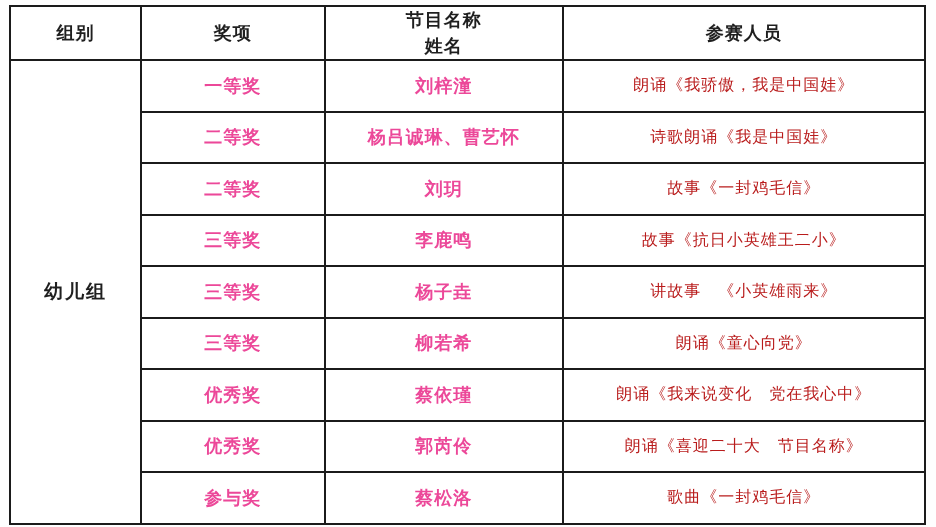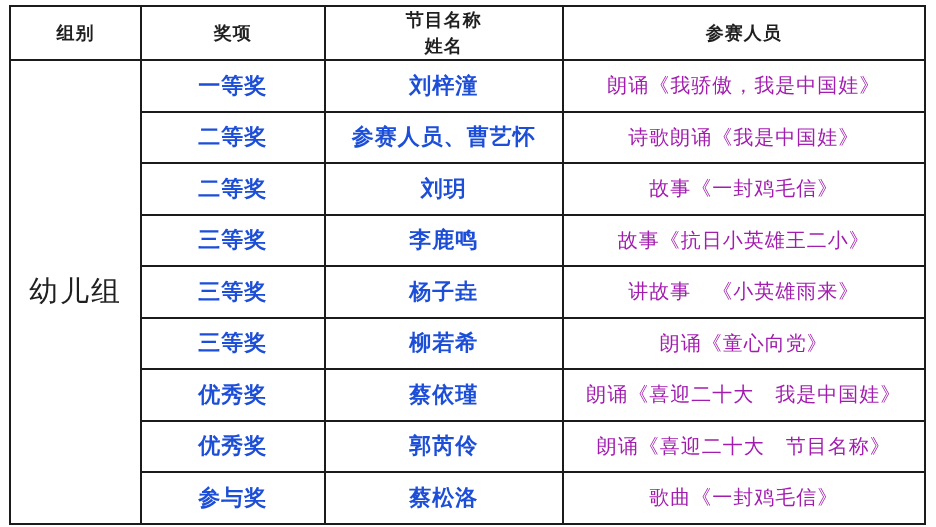--- a/index.html
+++ b/index.html
@@ -42,34 +42,34 @@
   tr.data-row   { height: 51.5px; }
 
   .th-text {
     font-weight: bold;
     font-size: 18px;
     color: #1f1f1f;
     letter-spacing: 1px;
     line-height: 1.45;
   }
   .group-cell .group-text {
-    font-weight: normal;
-    font-size: 29px;
+    font-weight: bold;
+    font-size: 19px;
     color: #1f1f1f;
     letter-spacing: 2px;
   }
   .award-text, .name-text {
     font-weight: bold;
-    font-size: 22px;
-    color: #1d4ed8;
+    font-size: 18px;
+    color: #ec4899;
     letter-spacing: 1px;
   }
   .program-text {
-    font-size: 20px;
-    color: #a21caf;
+    font-size: 16px;
+    color: #b91c1c;
     letter-spacing: 1px;
   }
 </style>
 </head>
 <body>
 
 <div class="page">
   <table class="awards">
     <colgroup>
       <col class="c-group">
@@ -97,21 +97,21 @@
     <tr class="data-row">
       <td class="group-cell" rowspan="9">
         <span class="group-text">幼儿组</span>
       </td>
       <td><span class="award-text">一等奖</span></td>
       <td><span class="name-text">刘梓潼</span></td>
       <td><span class="program-text">朗诵《我骄傲，我是中国娃》</span></td>
     </tr>
     <tr class="data-row">
       <td><span class="award-text">二等奖</span></td>
-      <td><span class="name-text">参赛人员、曹艺怀</span></td>
+      <td><span class="name-text">杨吕诚琳、曹艺怀</span></td>
       <td><span class="program-text">诗歌朗诵《我是中国娃》</span></td>
     </tr>
     <tr class="data-row">
       <td><span class="award-text">二等奖</span></td>
       <td><span class="name-text">刘玥</span></td>
       <td><span class="program-text">故事《一封鸡毛信》</span></td>
     </tr>
     <tr class="data-row">
       <td><span class="award-text">三等奖</span></td>
       <td><span class="name-text">李鹿鸣</span></td>
@@ -123,21 +123,21 @@
       <td><span class="program-text">讲故事　《小英雄雨来》</span></td>
     </tr>
     <tr class="data-row">
       <td><span class="award-text">三等奖</span></td>
       <td><span class="name-text">柳若希</span></td>
       <td><span class="program-text">朗诵《童心向党》</span></td>
     </tr>
     <tr class="data-row">
       <td><span class="award-text">优秀奖</span></td>
       <td><span class="name-text">蔡依瑾</span></td>
-      <td><span class="program-text">朗诵《喜迎二十大　我是中国娃》</span></td>
+      <td><span class="program-text">朗诵《我来说变化　党在我心中》</span></td>
     </tr>
     <tr class="data-row">
       <td><span class="award-text">优秀奖</span></td>
       <td><span class="name-text">郭芮伶</span></td>
       <td><span class="program-text">朗诵《喜迎二十大　节目名称》</span></td>
     </tr>
     <tr class="data-row">
       <td><span class="award-text">参与奖</span></td>
       <td><span class="name-text">蔡松洛</span></td>
       <td><span class="program-text">歌曲《一封鸡毛信》</span></td>

